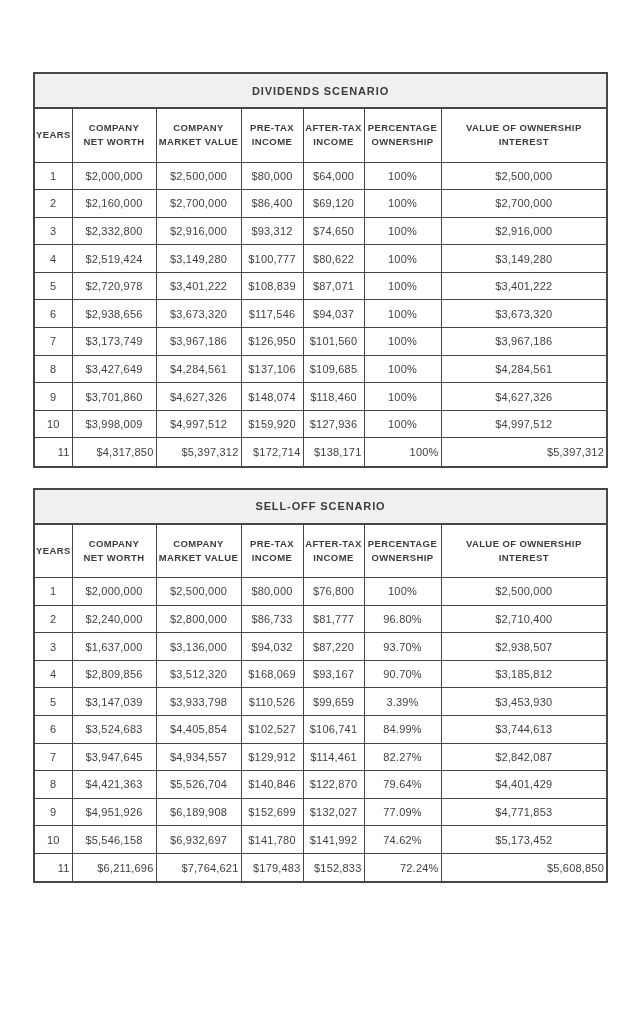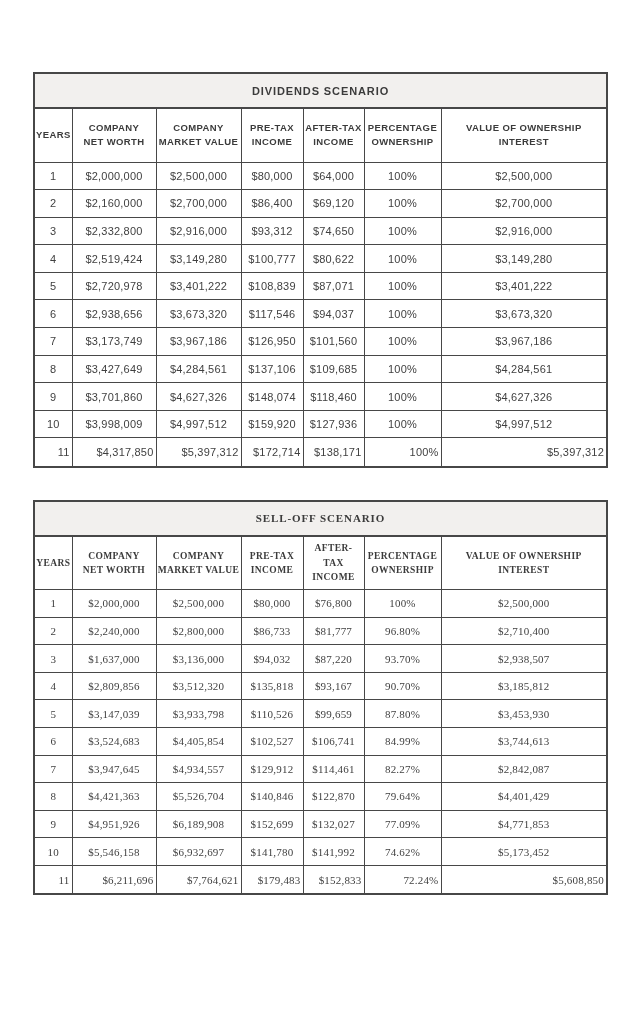--- a/index.html
+++ b/index.html
@@ -12,21 +12,21 @@
   }
   .page {
     width: 640px;
     height: 905px;
     padding: 72px 32px 0 33px;
   }
   .tbl-wrap {
     border: 2px solid #474747;
     background: #ffffff;
   }
-  .tbl-wrap + .tbl-wrap { margin-top: 32px; font-family: Liberation Serif, serif; }
+  .tbl-wrap + .tbl-wrap { margin-top: 20px; }
   .tbl-title {
     height: 35px;
     background: #f2f0ee;
     border-bottom: 2px solid #474747;
     display: flex;
     align-items: center;
     justify-content: center;
     font-size: 11px;
     font-weight: bold;
     letter-spacing: 0.9px;
@@ -263,32 +263,32 @@
               <td>$3,136,000</td>
               <td>$94,032</td>
               <td>$87,220</td>
               <td>93.70%</td>
               <td>$2,938,507</td>
             </tr>
             <tr>
               <td>4</td>
               <td>$2,809,856</td>
               <td>$3,512,320</td>
-              <td>$135,818</td>
+              <td>$168,069</td>
               <td>$93,167</td>
               <td>90.70%</td>
               <td>$3,185,812</td>
             </tr>
             <tr>
               <td>5</td>
               <td>$3,147,039</td>
               <td>$3,933,798</td>
               <td>$110,526</td>
               <td>$99,659</td>
-              <td>87.80%</td>
+              <td>3.39%</td>
               <td>$3,453,930</td>
             </tr>
             <tr>
               <td>6</td>
               <td>$3,524,683</td>
               <td>$4,405,854</td>
               <td>$102,527</td>
               <td>$106,741</td>
               <td>84.99%</td>
               <td>$3,744,613</td>

